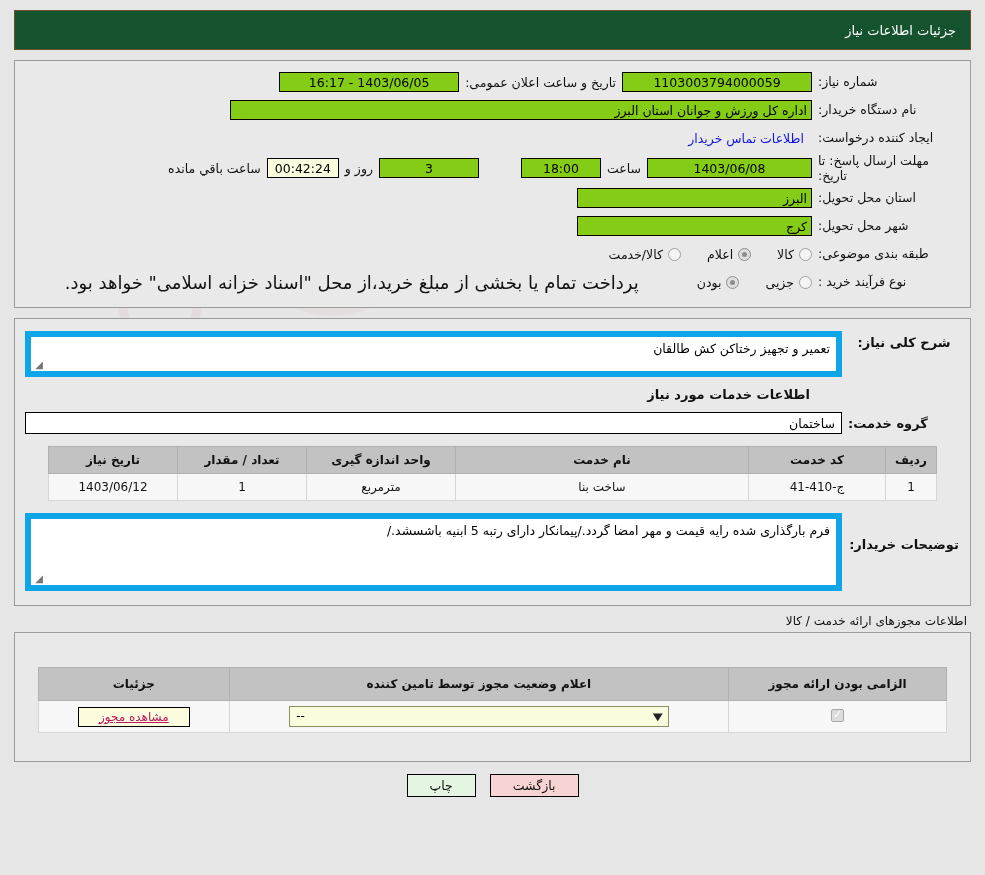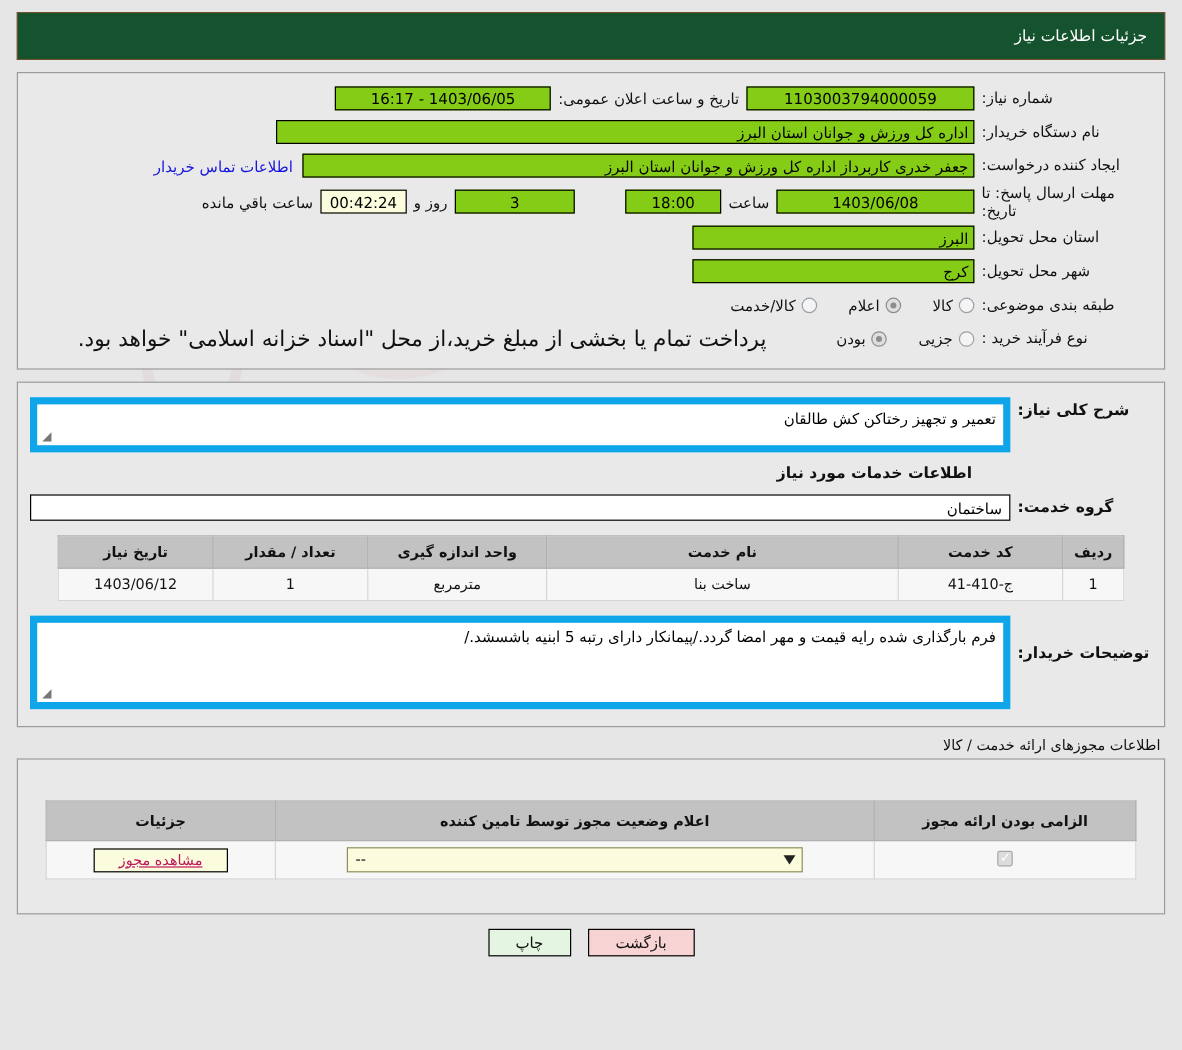--- a/index.html
+++ b/index.html
@@ -159,21 +159,21 @@
     white-space: nowrap;
   }
 
   
   .desc-area { padding: 12px 10px 12px 10px; }
 
   .desc-row { display: flex; align-items: flex-start; margin-bottom: 10px; }
   .desc-label {
     width: 118px;
     flex: 0 0 118px;
-    text-align: left;
+    text-align: center;
     padding-left: 6px;
     padding-top: 4px;
     font-size: 13px;
     font-weight: bold;
     color: #111;
     box-sizing: border-box;
   }
   .textarea-box {
     flex: 1 1 auto;
     background: #ffffff;
@@ -381,21 +381,20 @@
         <span class="fld w-pub-date">1403/06/05 - 16:17</span>
       </div>
 
       <div class="frow">
         <span class="flabel">نام دستگاه خریدار:</span>
         <span class="fld right w-org">اداره کل ورزش و جوانان استان البرز</span>
       </div>
 
       <div class="frow">
         <span class="flabel">ایجاد کننده درخواست:</span>
-        <span class="fld right w-creator">جعفر خدری کاربرداز اداره کل ورزش و جوانان استان البرز</span>
         <a class="link">اطلاعات تماس خریدار</a>
       </div>
 
       <div class="frow">
         <span class="flabel two-line">مهلت ارسال پاسخ: تا تاریخ:</span>
         <span class="fld w-date">1403/06/08</span>
         <span class="inline-txt">ساعت</span>
         <span class="fld w-hour">18:00</span>
         <span style="width:42px"></span>
         <span class="fld w-days">3</span>

